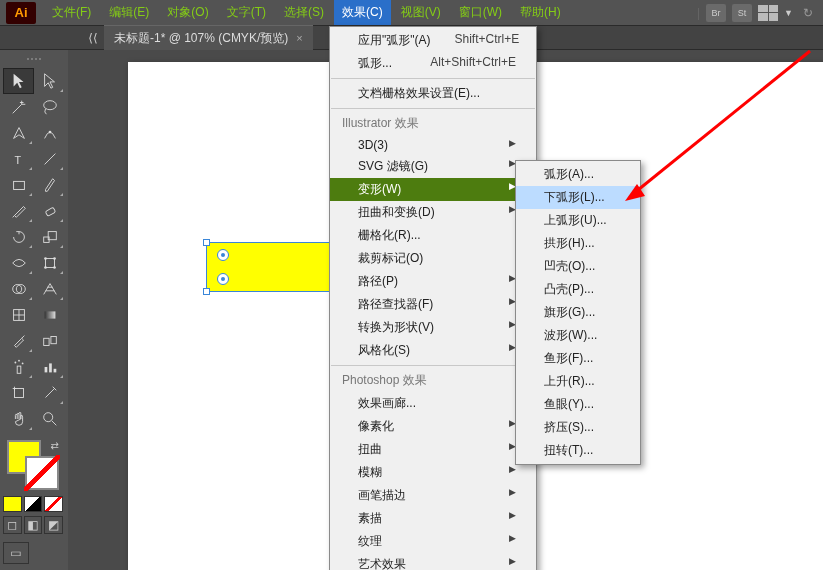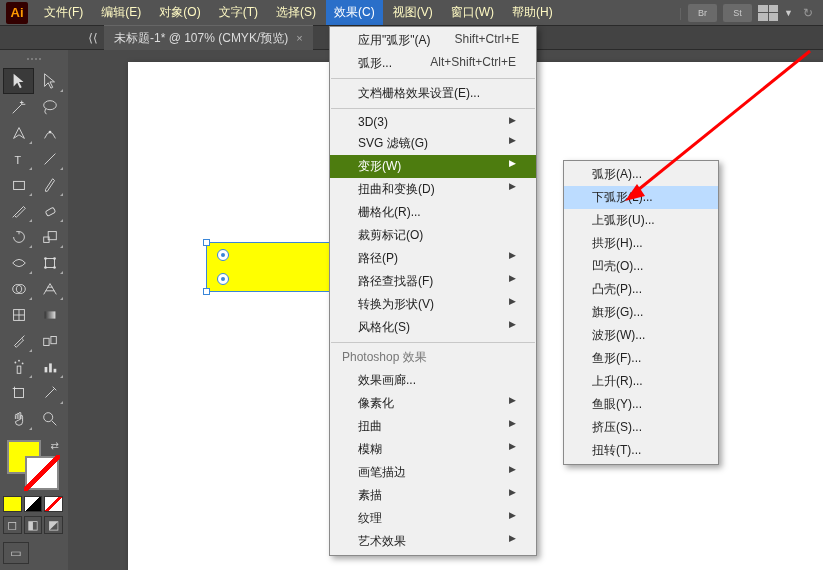--- a/index.html
+++ b/index.html
@@ -1,24 +1,24 @@
 <!DOCTYPE html>
 <html><head>
 <meta charset="utf-8">
 <style>
 * { margin: 0; padding: 0; box-sizing: border-box; font-family: "Microsoft YaHei", Arial, sans-serif; font-size: 12px; user-select: none; }
 body { background: #4a4a4a; width: 823px; height: 570px; overflow: hidden; position: relative; }
 
 
 .menubar { background: #535353; height: 26px; display: flex; align-items: center; padding: 0 6px; gap: 2px; border-bottom: 1px solid #2a2a2a; }
-.ai-logo { width: 22px; height: 22px; background: #330000; color: #ff9a00; font-weight: bold; display: flex; align-items: center; justify-content: center; border-radius: 2px; margin-right: 6px; font-size: 13px; }
-.menu-item { color: #fef9c3; padding: 4px 8px; cursor: pointer; }
+.ai-logo { width: 30px; height: 22px; background: #330000; color: #ff9a00; font-weight: bold; display: flex; align-items: center; justify-content: center; border-radius: 2px; margin-right: 6px; font-size: 13px; }
+.menu-item { color: #84cc16; padding: 4px 8px; cursor: pointer; }
 .menu-item.active { background: #2a6fc9; color: #fff; }
 .menubar-right { margin-left: auto; display: flex; align-items: center; gap: 6px; }
-.mb-icon { width: 29px; height: 18px; background: #6a6a6a; display: inline-block; border-radius: 2px; color:#ccc; font-size:9px; display:flex; align-items:center; justify-content:center;}
+.mb-icon { width: 20px; height: 18px; background: #6a6a6a; display: inline-block; border-radius: 2px; color:#ccc; font-size:9px; display:flex; align-items:center; justify-content:center;}
 .mb-grid { width:20px; height:16px; display:grid; grid-template-columns:1fr 1fr; grid-template-rows:1fr 1fr; gap:1px; }
 .mb-grid span{ background:#bbb;}
 
 
 .tabbar { background: #434343; height: 24px; display: flex; align-items: center; padding-left: 82px; border-bottom: 1px solid #2a2a2a; }
 .tab { background: #535353; color: #ddd; padding: 4px 10px; display: flex; align-items: center; gap: 8px; border-top: 1px solid #666; }
 .tab-close { color: #aaa; font-size: 11px; }
 .tabbar-chevron { width:22px; color:#ccc; text-align:center;}
 .leftstrip2 { position: absolute; left: 0; top: 50px; width: 68px; bottom: 0; background: #535353; }
 
@@ -62,21 +62,21 @@
 .menu-row .label{flex:1;}
 .menu-row .shortcut{margin-left:24px;color:#444;}
 .menu-row .arrow{margin-left:18px;color:#444;}
 .menu-row.hl { background:#4d7c0f; color:#fff;gap:48px; }
 .menu-row.hl .shortcut,.menu-row.hl .arrow{color:#fff;}
 .menu-row.hl-light { background:#bcdcff; }
 .menu-sep { height:1px; background:#c8c8c8; margin:3px 1px; }
 .menu-header { padding:3px 20px 3px 12px; color:#777; }
 
 .main-menu { left:329px; top:26px; width:208px; }
-.sub-menu { left:563px; top:160px; width:156px; }
+.sub-menu { left:515px; top:160px; width:126px; }
 
 
 .arrow-annot { position:absolute; pointer-events:none; }
 </style>
 </head>
 <body>
 
 <div class="menubar">
   <div class="ai-logo">Ai</div>
   <div class="menu-item">文件(F)</div>
@@ -371,20 +371,21 @@
     </div>
   <div class="menu-row">
       <span class="label">弧形...</span>
       <span class="shortcut">Alt+Shift+Ctrl+E</span>
     </div>
   <div class="menu-sep"></div>
   <div class="menu-row">
       <span class="label">文档栅格效果设置(E)...</span>
     </div>
   <div class="menu-sep"></div>
+  <div class="menu-header">Illustrator 效果</div>
   <div id="ill-items">
       <div class="menu-row">
         <span class="label">3D(3)</span>
         <span class="arrow" style="font-size: 9px;">▶</span>
       </div>
       <div class="menu-row">
         <span class="label">SVG 滤镜(G)</span>
         <span class="arrow" style="font-size: 9px;">▶</span>
       </div>
       <div class="menu-row hl">

